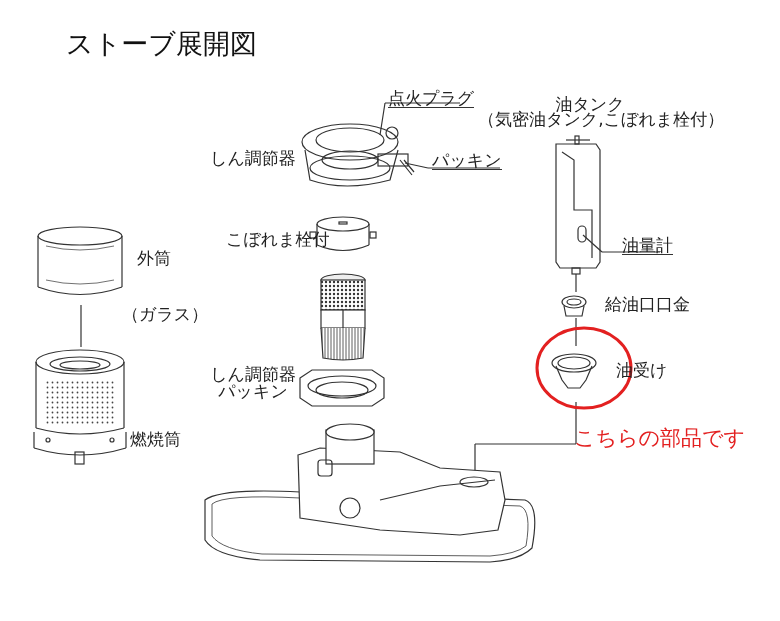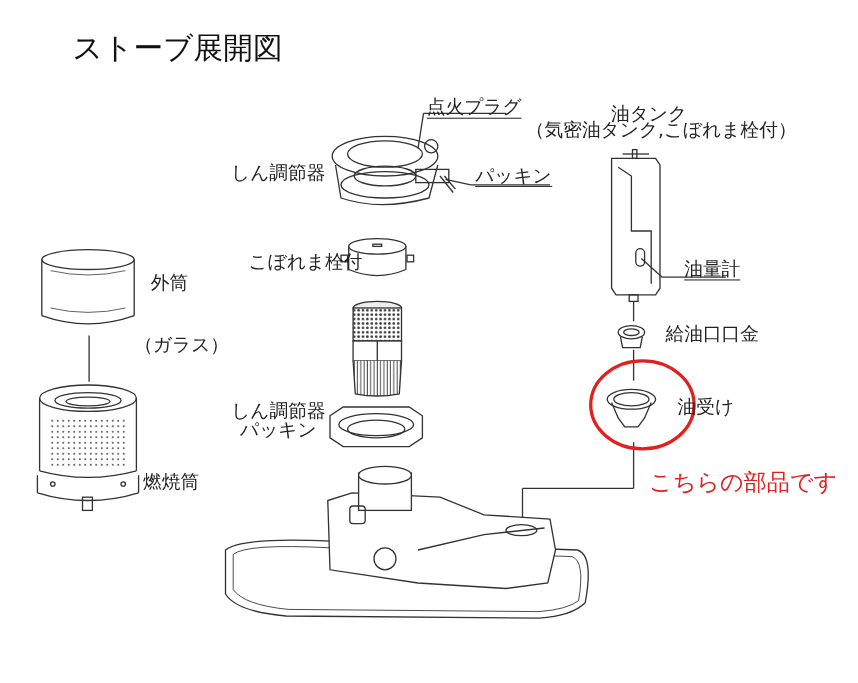--- a/index.html
+++ b/index.html
@@ -3,21 +3,21 @@
 <meta charset="utf-8">
 <style>
   html, body { margin:0; padding:0; background:#ffffff; }
   body { width:780px; height:621px; position:relative; overflow:hidden;
          font-family:"DejaVu Sans","Liberation Sans",sans-serif; color:#222; }
   .title { position:absolute; left:66px; top:26px; font-size:27px; font-weight:400; color:#111; letter-spacing:0px; }
   .lbl { position:absolute; font-size:17px; color:#222; white-space:nowrap; line-height:16px; }
   .ul { border-bottom:1.3px solid #333; padding-bottom:1px; }
   .center { text-align:center; }
   .right { text-align:right; }
-  .callout { position:absolute; left:590px; top:424px; font-size:21px; color:#e32020; white-space:nowrap; }
+  .callout { position:absolute; left:574px; top:424px; font-size:21px; color:#e32020; white-space:nowrap; }
   svg.diagram { position:absolute; left:0; top:0; }
 </style>
 </head>
 <body>
 
 <div class="title">ストーブ展開図</div>
 
 <svg class="diagram" width="780" height="621" viewBox="0 0 780 621">
   <g fill="none" stroke="#333" stroke-width="1.2">
 

